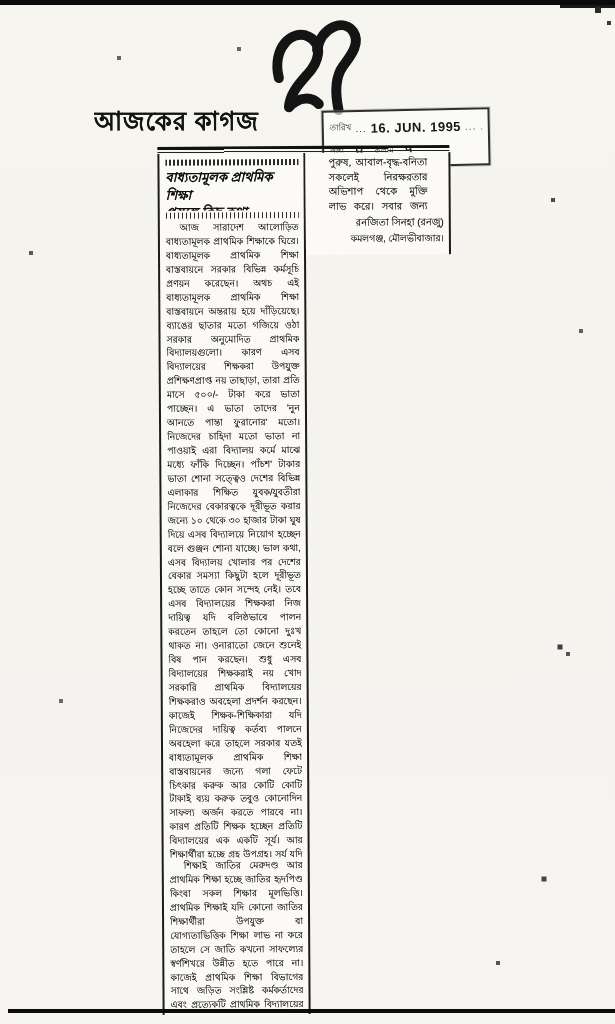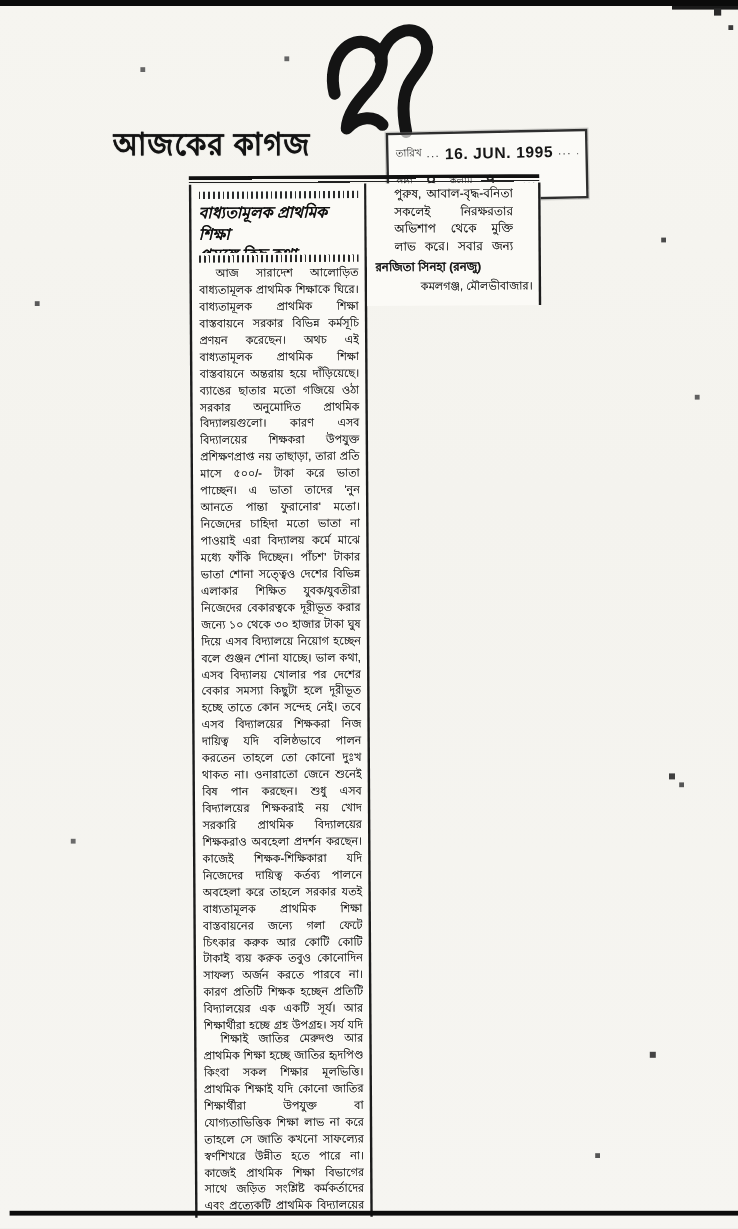--- a/index.html
+++ b/index.html
@@ -55,21 +55,21 @@
   }
   .hatch{
     height:6px;margin:2px 0 3px;
     background:repeating-linear-gradient(90deg,#2b2b2b 0 1.5px,transparent 1.5px 4px);
   }
   .headline{font-size:13px;font-weight:bold;line-height:1.35;margin:2px 0;color:#0f0f0f;overflow:hidden;max-height:42px;font-style:italic;}
   .body-p{font-size:9.3px;line-height:1.5;text-align:justify;color:#191919;margin:0 0 2px;text-indent:14px;overflow:hidden;}
   .p1{height:636px;}
   .p2{height:150px;}
   .cont{font-size:10px;line-height:1.45;text-align:justify;margin:0 16px 2px;height:57px;overflow:hidden;text-indent:0;}
-  .byline{font-weight:bold;font-size:9.8px;white-space:nowrap;overflow:hidden;}
+  .byline{text-align:right;font-weight:normal;font-size:9.8px;white-space:nowrap;overflow:hidden;}
   .byloc{text-align:right;font-size:9.3px;margin-bottom:17px;white-space:nowrap;overflow:hidden;}
 
   .specks{
     position:absolute;left:0;top:0;width:2px;height:2px;background:transparent;
     box-shadow:
       597px 9px 0 2px #2a2a2a,
       608px 22px 0 1px #3a3a3a,
       552px 199px 0 1px #4a4a4a,
       559px 646px 0 1.5px #3f3f3f,
       567px 653px 0 1px #555,

